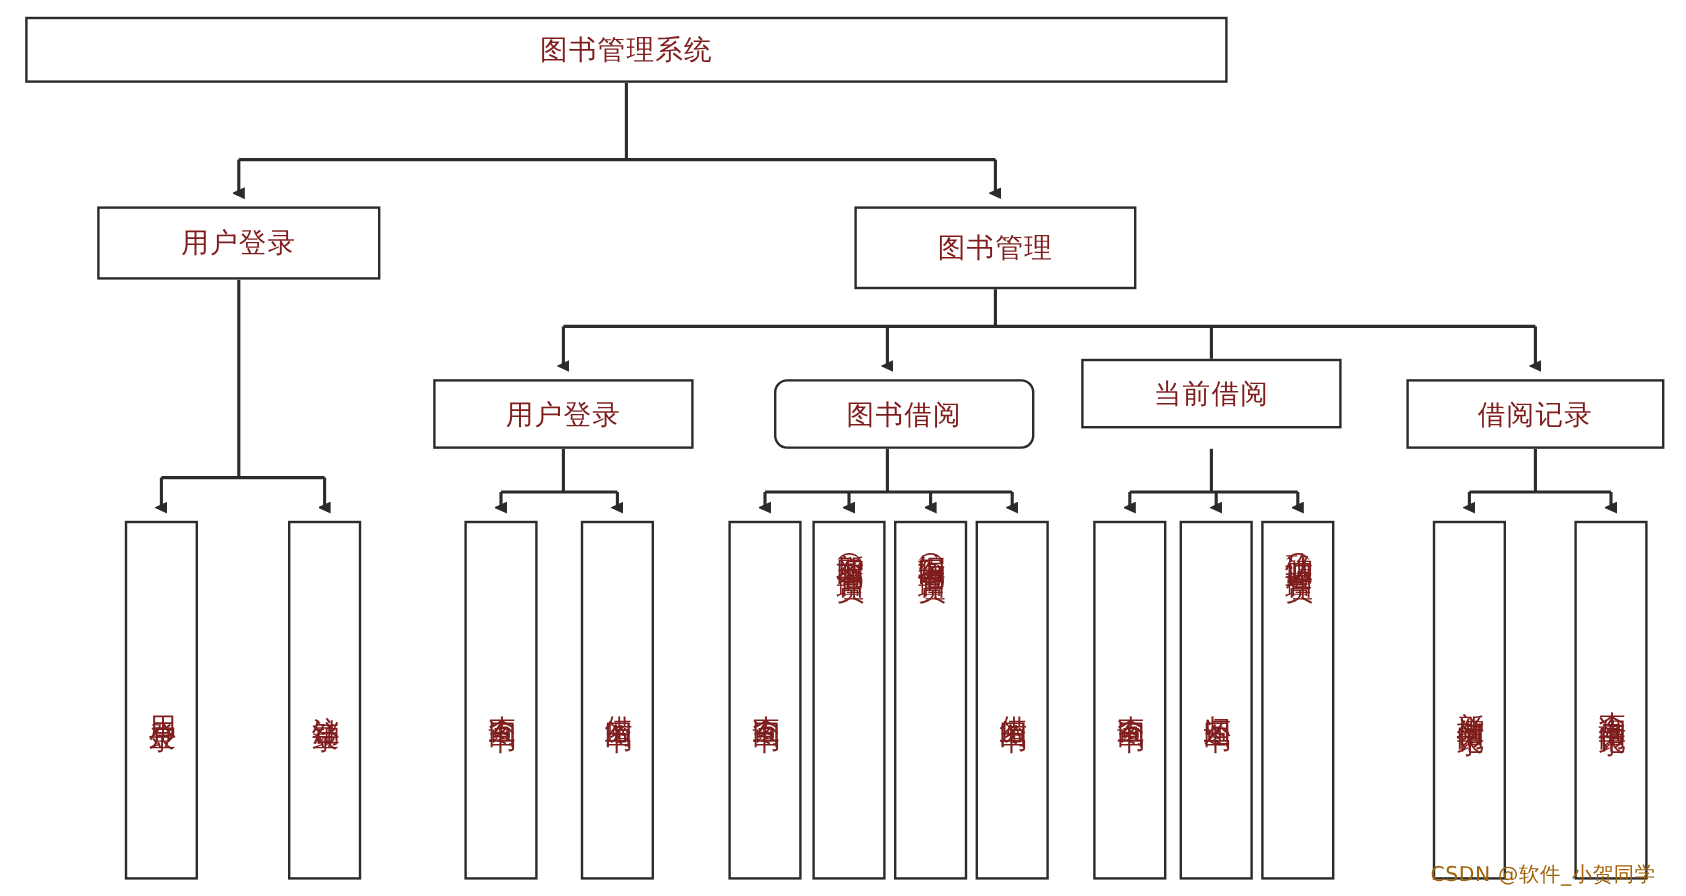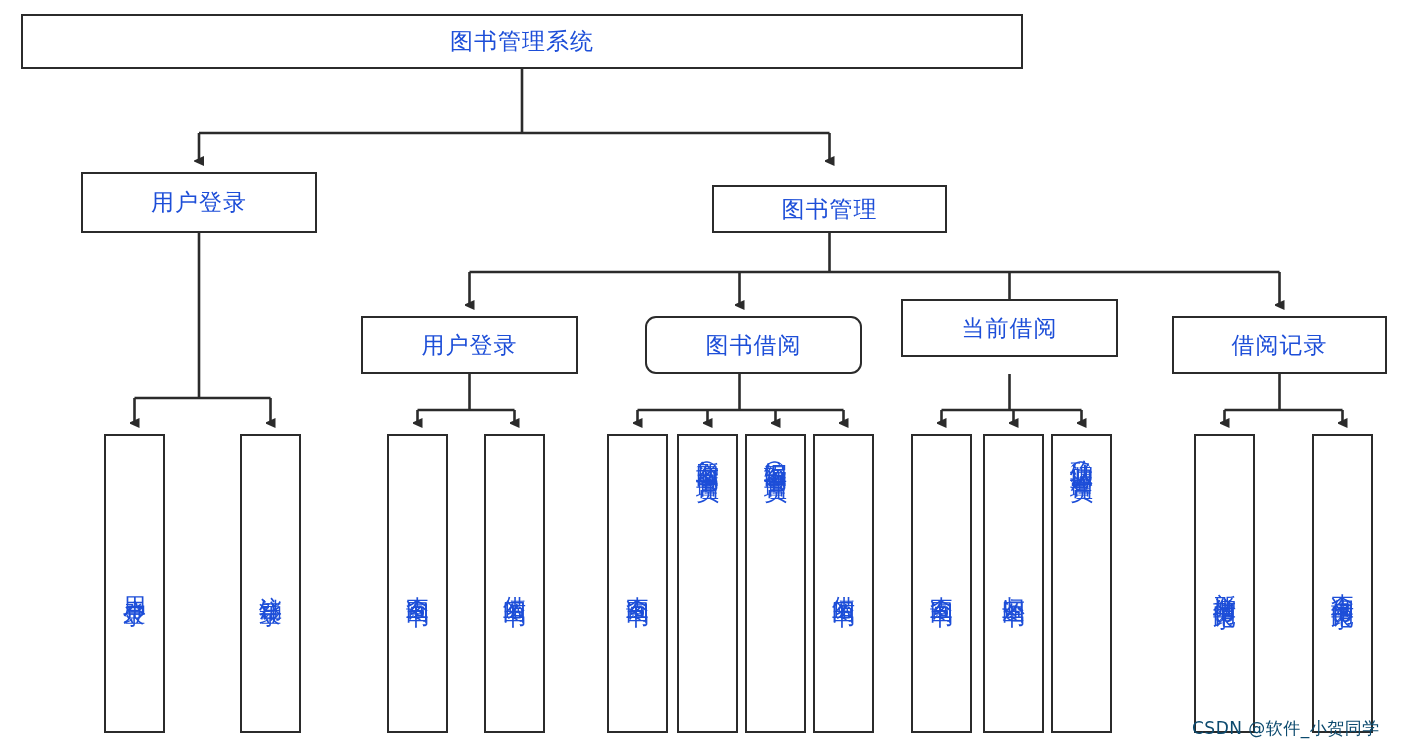--- a/index.html
+++ b/index.html
@@ -25,21 +25,21 @@
     height: 747px;
   }
   .node-box {
     position: absolute;
     box-sizing: border-box;
     border: 2.5px solid #2b2b2b;
     background: #ffffff;
     display: flex;
     align-items: center;
     justify-content: center;
-    color: #1d4ed8;
+    color: #7f1d1d;
   }
   .node-box.horizontal {
     font-size: 23px;
     letter-spacing: 1px;
   }
   .node-box.vertical {
     writing-mode: vertical-rl;
     text-orientation: upright;
     font-size: 23px;
     letter-spacing: 3px;
@@ -51,21 +51,21 @@
   }
   .node-box.vertical.topalign {
     justify-content: flex-start;
   }
   .node-label {
     white-space: nowrap;
   }
   .watermark {
     position: absolute;
     font-size: 17px;
-    color: #0c4a6e;
+    color: #a16207;
     white-space: nowrap;
     letter-spacing: 0.5px;
   }
 </style>
 </head>
 <body>
 
 <div id="canvas">
 
   <svg class="diagram" viewBox="0 0 1405 747" xmlns="http://www.w3.org/2000/svg">
@@ -111,21 +111,21 @@
       </g>
   </svg>
 
   <div id="nodes">
       <div class="node-box horizontal" style="left: 21px; top: 14px; width: 1002px; height: 55px;">
         <span class="node-label">图书管理系统</span>
       </div>
       <div class="node-box horizontal" style="left: 81px; top: 172px; width: 236px; height: 61px;">
         <span class="node-label">用户登录</span>
       </div>
-      <div class="node-box horizontal" style="left: 712px; top: 172px; width: 235px; height: 48px; margin-top: 13px;">
+      <div class="node-box horizontal" style="left: 712px; top: 172px; width: 235px; height: 69px;">
         <span class="node-label">图书管理</span>
       </div>
       <div class="node-box horizontal" style="left: 361px; top: 316px; width: 217px; height: 58px;">
         <span class="node-label">用户登录</span>
       </div>
       <div class="node-box horizontal" style="left: 645px; top: 316px; width: 217px; height: 58px; border-radius: 11px;">
         <span class="node-label">图书借阅</span>
       </div>
       <div class="node-box horizontal" style="left: 901px; top: 299px; width: 217px; height: 58px;">
         <span class="node-label">当前借阅</span>

